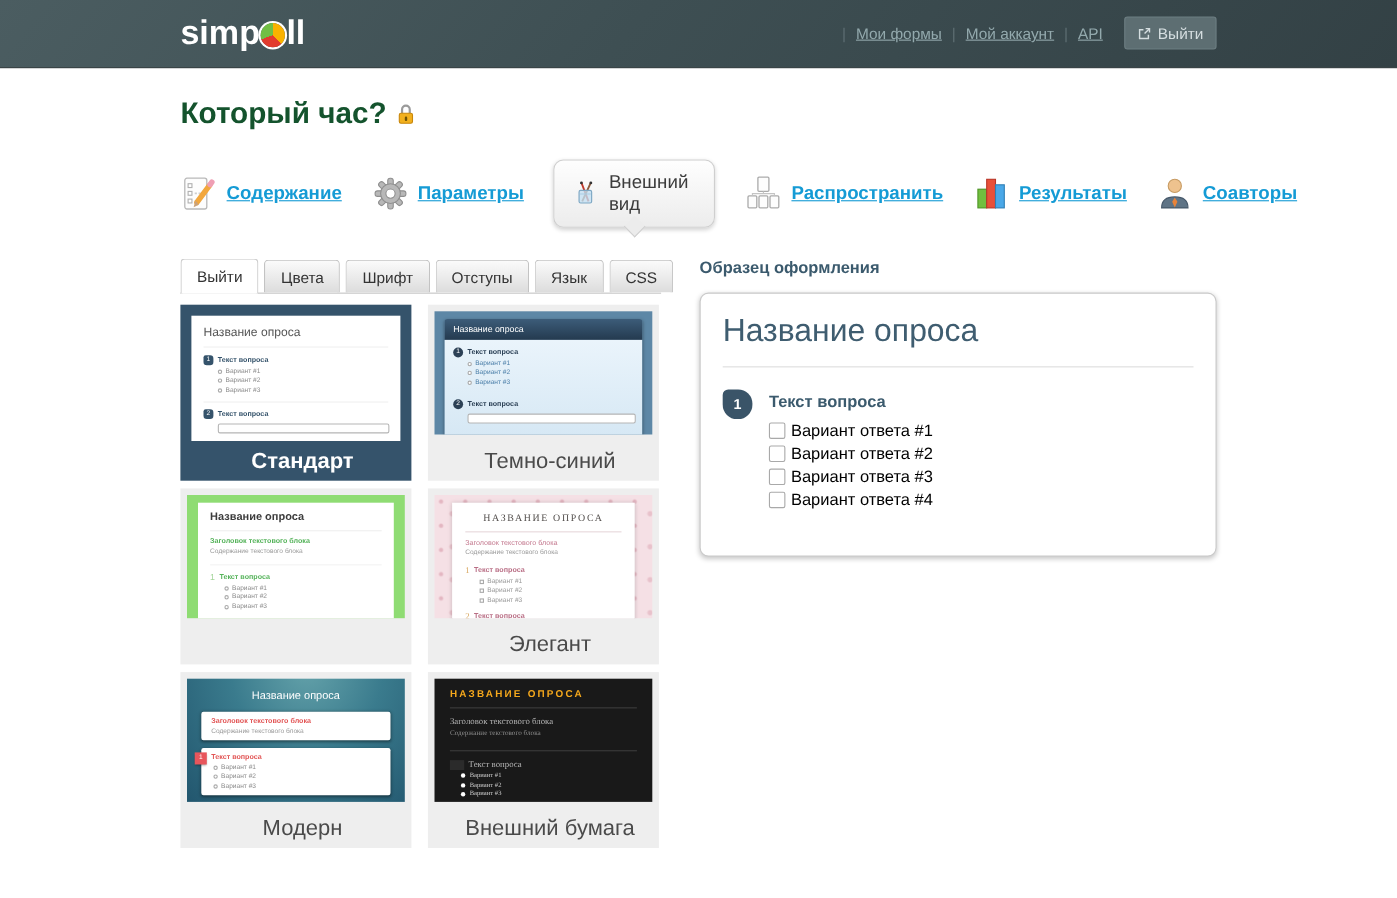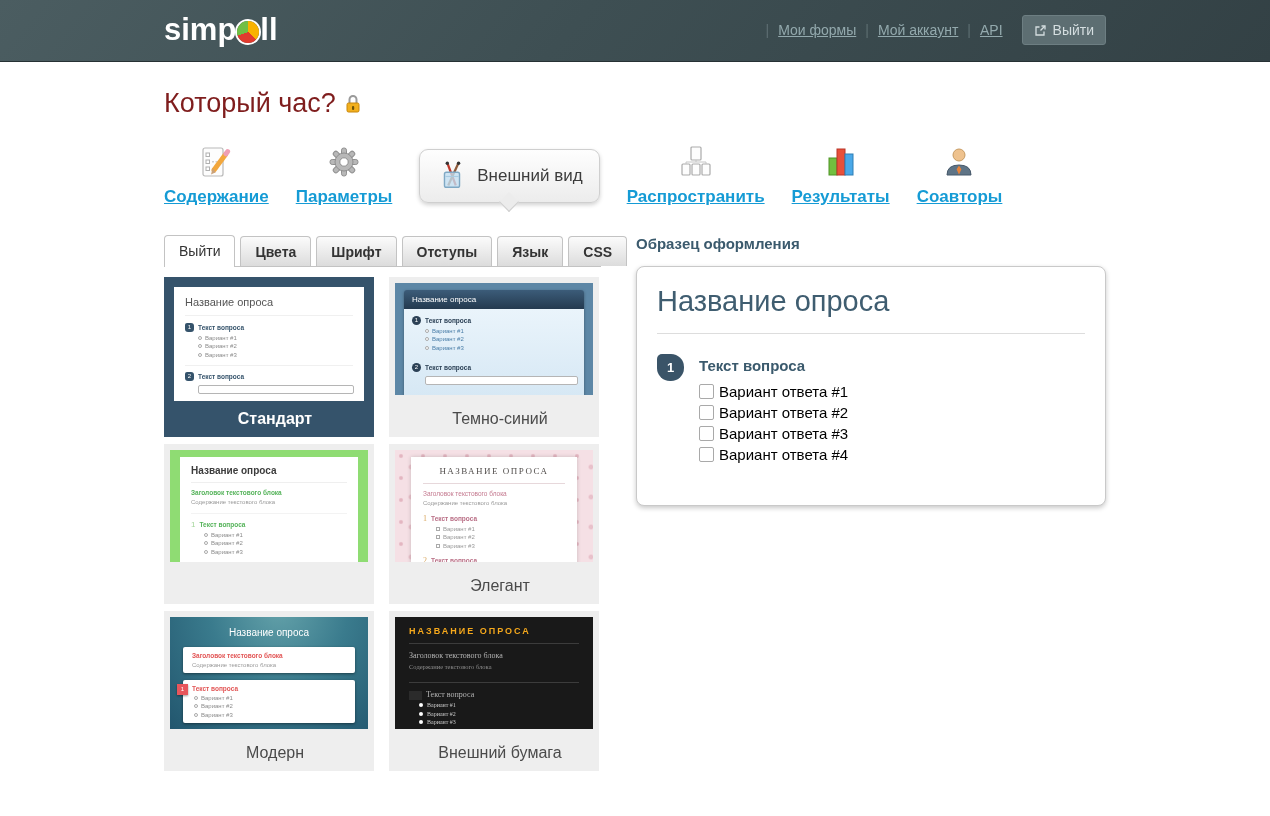--- a/index.html
+++ b/index.html
@@ -15,50 +15,50 @@
          box-shadow:0 0 0 2px #fff; }
   .header-nav { margin-left:auto; display:flex; align-items:center; gap:9px; font-size:14px; }
   .header-nav a { color:#93a9ad; text-decoration:underline; cursor:pointer; }
   .header-nav .sep { color:#5d6e72; }
   .logout { display:flex; align-items:center; gap:6px; margin-left:10px; padding:6px 11px; background:#5d6e72;
             border:1px solid #6d7e82; border-radius:3px; color:#d5dee0; font-size:14px; cursor:pointer;
             font-family:"Liberation Sans", sans-serif; }
 
   
   .page-head { display:flex; align-items:center; gap:9px; padding-top:26px; }
-  .page-head h1 { font-size:27px; font-weight:normal; color:#7f1d1d; }
+  .page-head h1 { font-size:27px; font-weight:bold; color:#14532d; }
 
   
   .main-nav { display:flex; align-items:center; margin-top:26px; height:62px; }
-  .nav-item { display:flex; align-items:center; gap:8px; margin-right:27px;flex-direction:column; }
+  .nav-item { display:flex; align-items:center; gap:8px; margin-right:27px; }
   .nav-item a { color:#159bd5; font-size:17px; font-weight:bold; text-decoration:underline; cursor:pointer; }
   .nav-card { display:flex; align-items:center; gap:9px; padding:10px 16px; margin-right:27px; position:relative;
               background:linear-gradient(#fefefe,#ececec); border:1px solid #cfcfcf; border-radius:9px;
               box-shadow:0 2px 4px rgba(0,0,0,.18); cursor:default; }
   .nav-card .nav-card-label { color:#3c3c3c; font-size:17px; }
   .nav-card::after { content:''; position:absolute; bottom:-7px; left:50%; width:13px; height:13px;
                      background:#ececec; border-right:1px solid #cfcfcf; border-bottom:1px solid #cfcfcf;
                      transform:translateX(-50%) rotate(45deg); }
 
   
   .columns { display:flex; margin-top:28px; }
   .col-left { width:437px; margin-right:35px; }
   .col-right { width:470px; }
 
   
   .subtabs { display:flex; align-items:flex-end; border-bottom:1px solid #c3c3c3; }
   .subtab { border:1px solid #c3c3c3; border-bottom:none; border-radius:4px 4px 0 0; padding:7px 14px 6px;
-            margin-right:5px; background:linear-gradient(#fbfbfb,#dcdcdc); font-size:14px; color:#333; cursor:pointer;font-weight:bold; }
+            margin-right:5px; background:linear-gradient(#fbfbfb,#dcdcdc); font-size:14px; color:#333; cursor:pointer; }
   .subtab.active { background:#fff; margin-bottom:-1px; padding-bottom:8px; font-weight:normal; }
 
   
   .themes { display:grid; grid-template-columns:210px 210px; column-gap:15px; row-gap:7px; margin-top:10px; }
   .tile { width:210px; height:160px; background:#eee; cursor:pointer; overflow:hidden; }
   .tile .thumb { height:124px; padding:6px; overflow:hidden; }
-  .tile-label { height:36px; display:flex; align-items:center; justify-content:center; font-size:16px; color:#4a4a4a;margin-left:12px; }
+  .tile-label { height:36px; display:flex; align-items:center; justify-content:center; font-size:20px; color:#4a4a4a;margin-left:12px; }
   .tile.selected { background:#35536b; }
   .tile.selected .thumb { padding:10px 10px 0; }
   .tile.selected .tile-label { color:#fff; font-weight:bold; }
 
   .thumb-inner { width:100%; height:100%; overflow:hidden; }
 
   
   .mbadge { width:9px; height:9px; min-width:9px; background:#35536b; color:#fff; font-size:6px; line-height:9px;
             text-align:center; border-radius:2px 3px 3px 3px; display:inline-block; }
   .mq-head { display:flex; gap:4px; align-items:center; }

